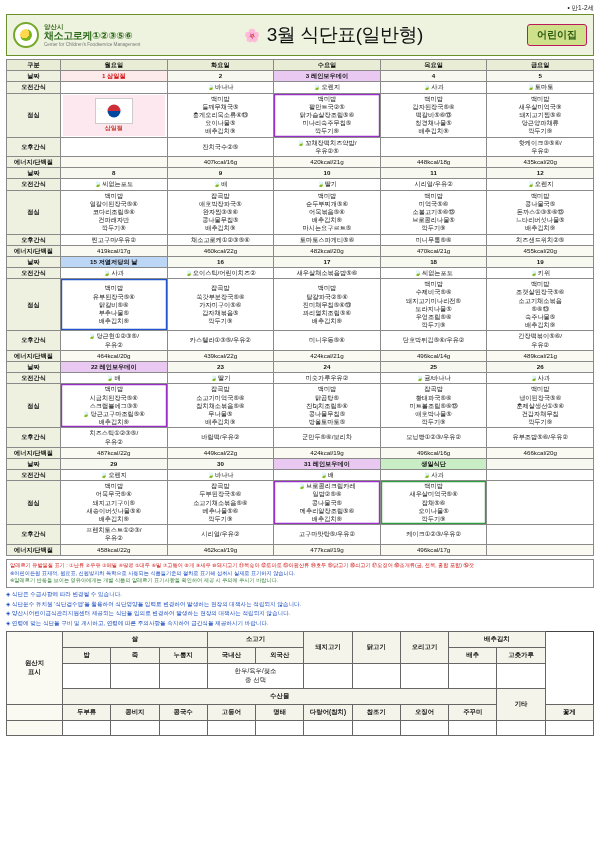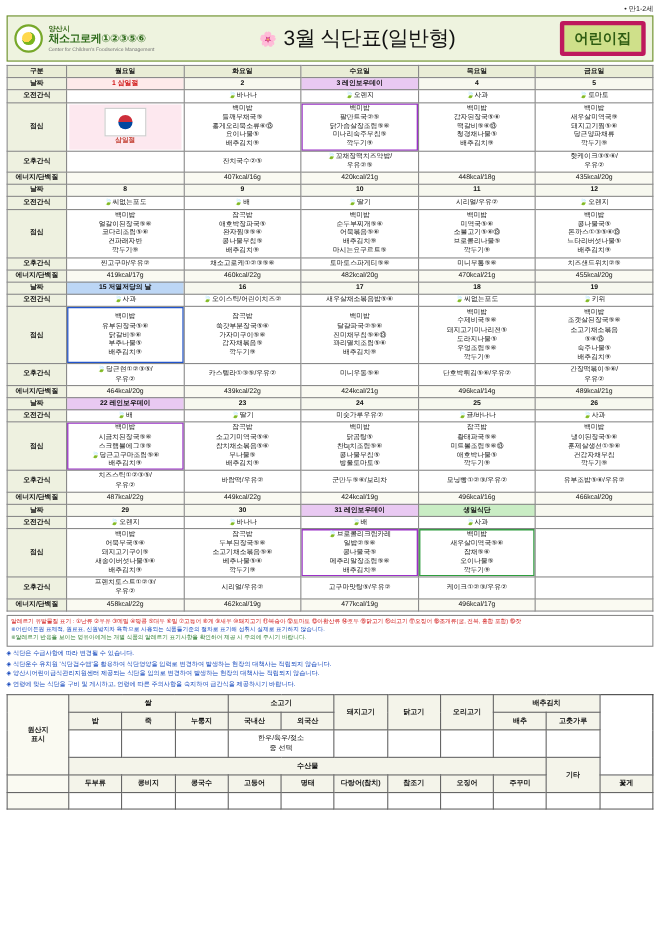--- a/index.html
+++ b/index.html
@@ -24,22 +24,22 @@
                 background:#fff; }
   .brand-logo .inner { width:12px; height:12px; border-radius:50%;
                 background:radial-gradient(circle at 35% 35%, #ffd84d 0 45%, #7ab51d 46% 100%); }
   .brand-text { line-height:1.15; }
   .brand-text .l1 { font-size:6.5px; color:#3a6b1e; font-weight:bold; }
   .brand-text .l2 { font-size:10px; color:#2e6b1b; font-weight:bold; letter-spacing:-0.4px; }
   .brand-text .l3 { font-size:4.6px; color:#777; }
   .title-wrap { display:flex; align-items:center; gap:6px; }
   .flower { font-size:13px; }
   .title { font-size:19px; font-weight:normal; letter-spacing:-0.5px; }
-  .kidchip { background:#cfe08a; border:4px solid #be185d; border-radius:3px;
-             padding:3px 9px; font-size:13px; font-weight:bold; color:#2f5d12; }
+  .kidchip { background:#cfe08a; border:1px solid #be185d; border-radius:3px;
+             padding:3px 9px; font-size:10px; font-weight:bold; color:#2f5d12; }
 
   
   table.menu { border-collapse:collapse; width:100%; table-layout:fixed; margin-top:3px; }
   table.menu td, table.menu th { border:0.6px solid #8a8a8a; padding:1px 2px;
         font-size:6.2px; vertical-align:middle; line-height:1.32; }
   .hdr { background:#e9edd6; font-weight:bold; text-align:center; font-size:7px; }
   .lbl { background:#eef1e0; text-align:center; font-weight:bold; font-size:6.4px; width:52px; }
   .dayno { text-align:center; font-weight:bold; font-size:7px; background:#f7f8ef; }
   .cell { text-align:center; }
   .cell-l { text-align:center; }

